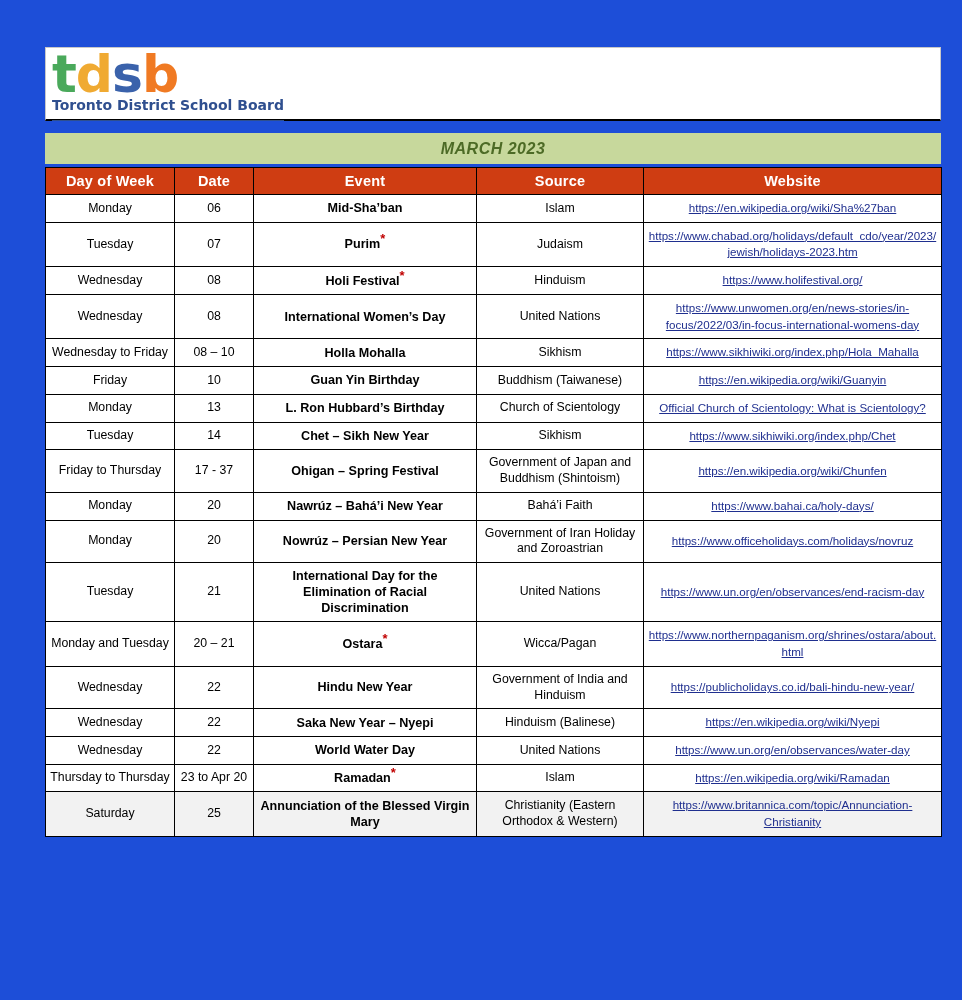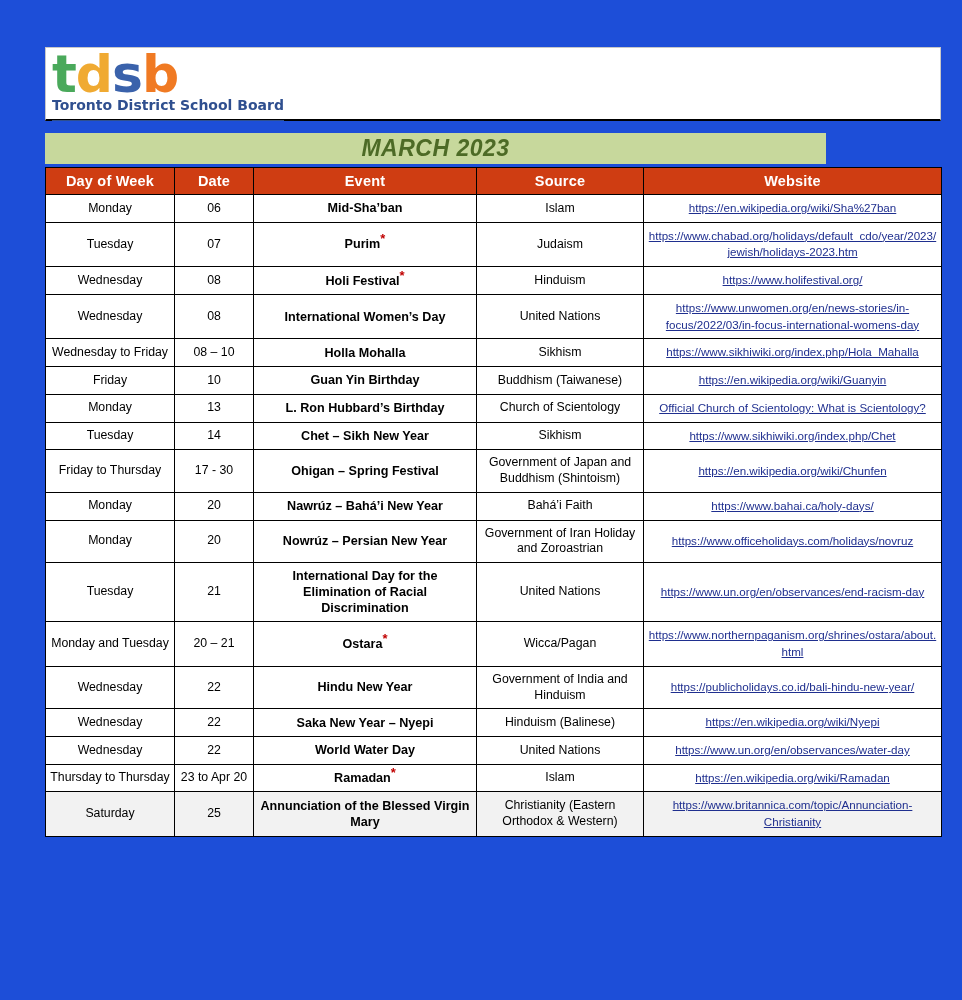--- a/index.html
+++ b/index.html
@@ -86,26 +86,26 @@
     font-style: italic;
     line-height: 1.15;
     white-space: nowrap;
   }
 
   
   .month-banner {
     position: absolute;
     left: 45px;
     top: 133px;
-    width: 781px;
+    width: 896px;
     height: 31px;
     box-sizing: border-box;
     background: #c7d89c;
     color: #4d6b26;
-    font-size: 23px;
+    font-size: 16px;
     font-weight: bold;
     font-style: italic;
     text-align: center;
     line-height: 31px;
     letter-spacing: 0.5px;
   }
 
   
   .dos-table {
     position: absolute;
@@ -247,21 +247,21 @@
         </tr>
         <tr>
           <td class="c-day-cell">Tuesday</td>
           <td class="c-date-cell">14</td>
           <td class="c-event-cell"><span>Chet – Sikh New Year</span></td>
           <td class="c-src-cell">Sikhism</td>
           <td><a class="weblink">https://www.sikhiwiki.org/index.php/Chet</a></td>
         </tr>
         <tr>
           <td class="c-day-cell">Friday to Thursday</td>
-          <td class="c-date-cell">17 - 30</td>
+          <td class="c-date-cell">17 - 37</td>
           <td class="c-event-cell"><span>Ohigan – Spring Festival</span></td>
           <td class="c-src-cell">Government of Japan and Buddhism (Shintoism)</td>
           <td><a class="weblink">https://en.wikipedia.org/wiki/Chunfen</a></td>
         </tr>
         <tr>
           <td class="c-day-cell">Monday</td>
           <td class="c-date-cell">20</td>
           <td class="c-event-cell"><span>Nawrúz – Bahá’i New Year</span></td>
           <td class="c-src-cell">Bahá’i Faith</td>
           <td><a class="weblink">https://www.bahai.ca/holy-days/</a></td>

